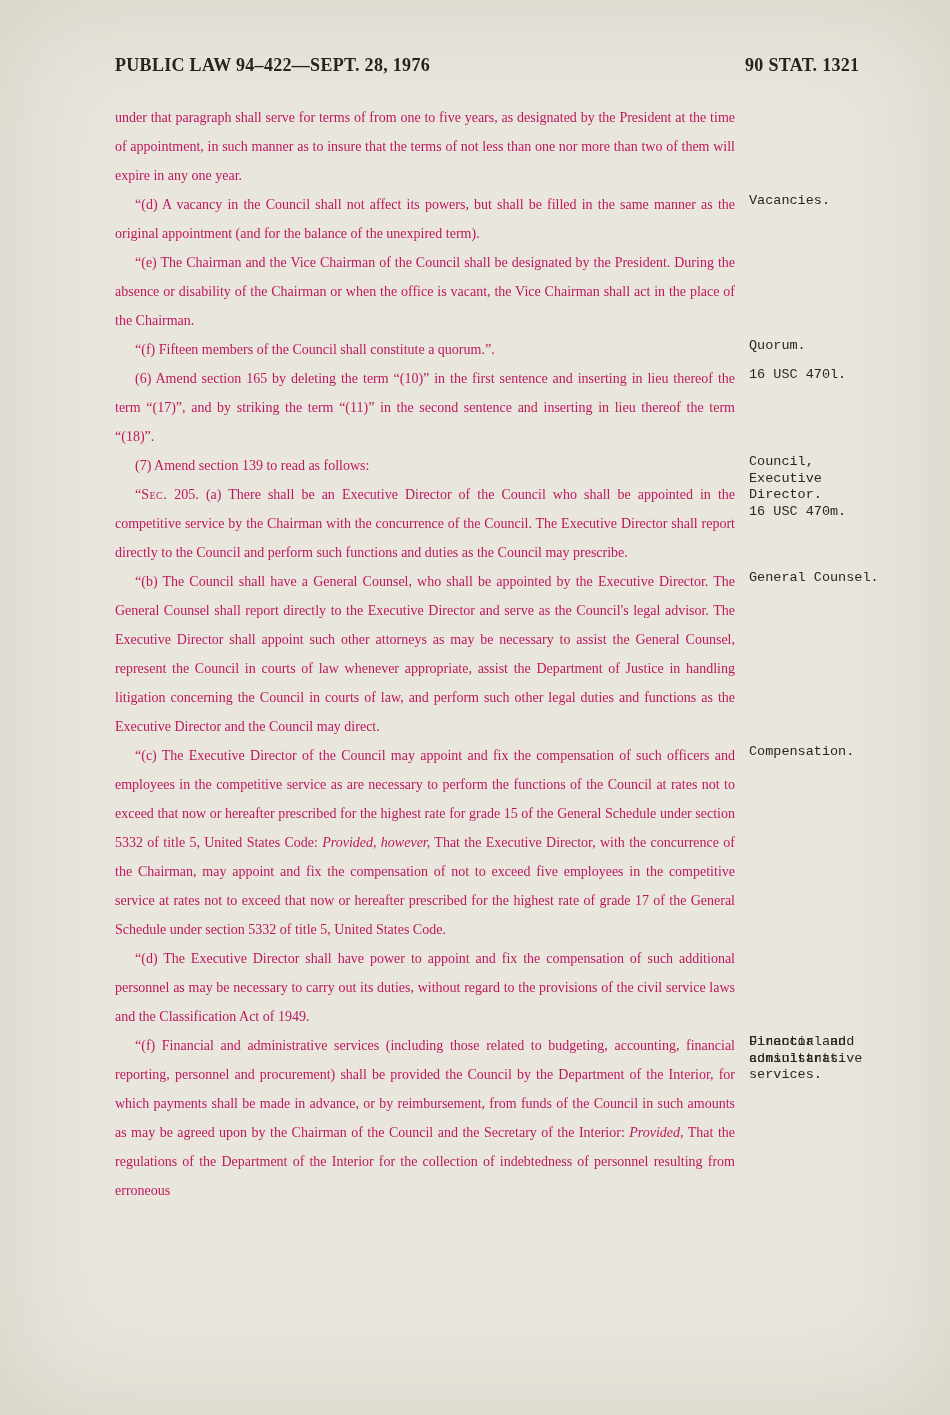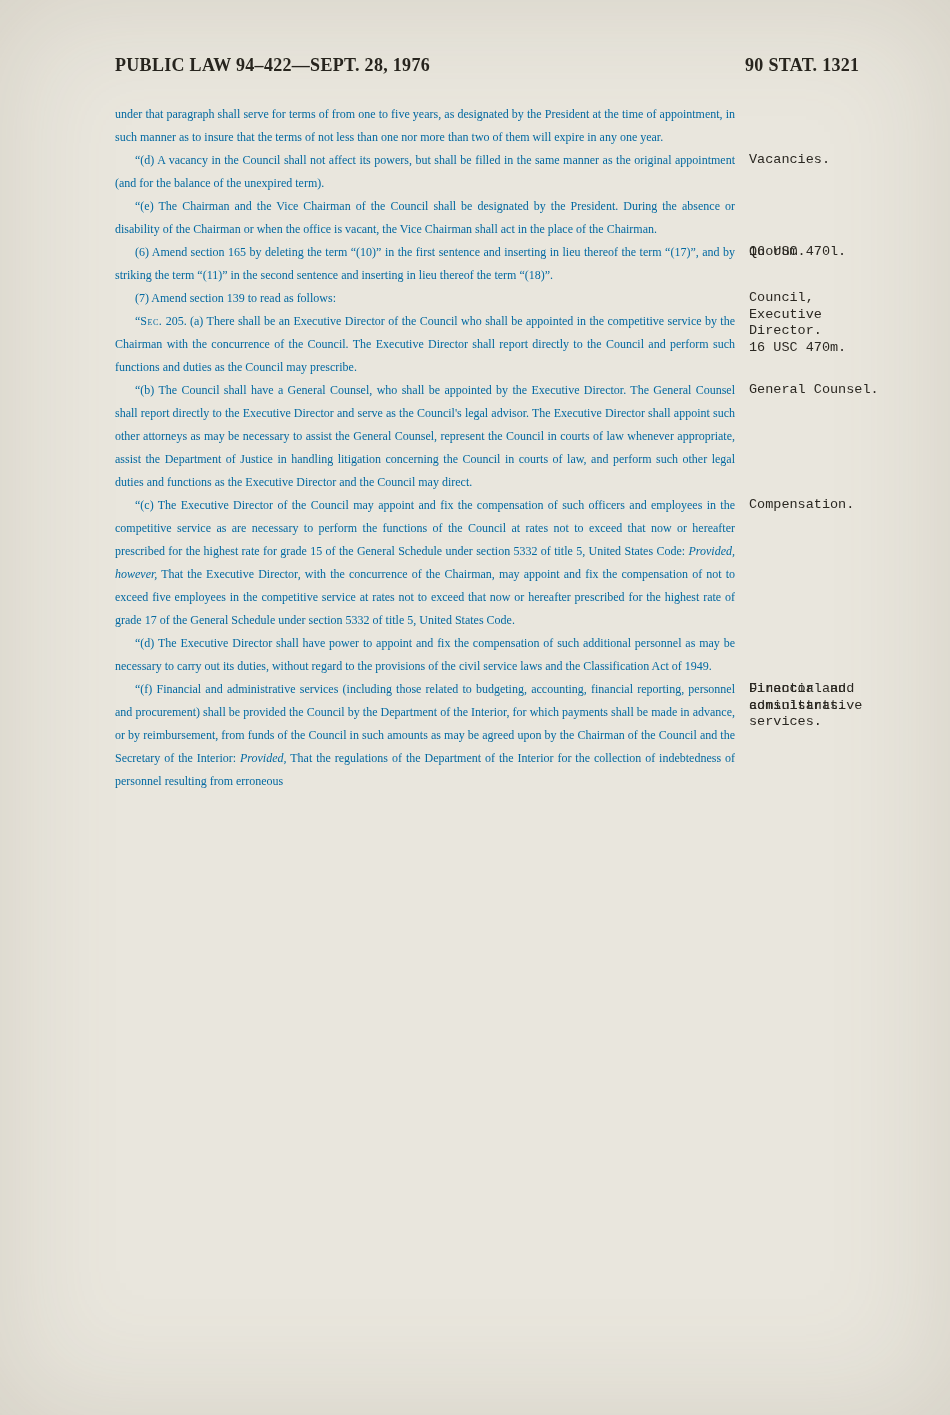--- a/index.html
+++ b/index.html
@@ -48,24 +48,24 @@
     font-size: 18px;
     letter-spacing: 0.3px;
     white-space: nowrap;
   }
   .para-row {
     position: relative;
     width: 805px;
   }
   .para {
     width: 620px;
-    font-size: 12px;
-    line-height: 23px;
+    font-size: 14px;
+    line-height: 29px;
     text-align: justify;
-    color: #0369a1;
+    color: #be185d;
   }
   .para.indent {
     text-indent: 20px;
   }
   .italic {
     font-style: italic;
   }
   .smallcaps {
     font-variant: small-caps;
     letter-spacing: 0.5px;
@@ -99,20 +99,21 @@
         <div class="para-row">
           <div class="para indent"><span>“(d) A vacancy in the Council shall not affect its powers, but shall be filled in the same manner as the original appointment (and for the balance of the unexpired term).</span></div>
           <div class="note">
             <div>Vacancies.</div>
           </div>
         </div>
         <div class="para-row">
           <div class="para indent"><span>“(e) The Chairman and the Vice Chairman of the Council shall be designated by the President. During the absence or disability of the Chairman or when the office is vacant, the Vice Chairman shall act in the place of the Chairman.</span></div>
         </div>
         <div class="para-row">
+          <div class="para indent"><span>“(f) Fifteen members of the Council shall constitute a quorum.”.</span></div>
           <div class="note">
             <div>Quorum.</div>
           </div>
         </div>
         <div class="para-row">
           <div class="para indent"><span>(6) Amend section 165 by deleting the term “(10)” in the first sentence and inserting in lieu thereof the term “(17)”, and by striking the term “(11)” in the second sentence and inserting in lieu thereof the term “(18)”.</span></div>
           <div class="note">
             <div>16 USC 470l.</div>
           </div>
         </div>

